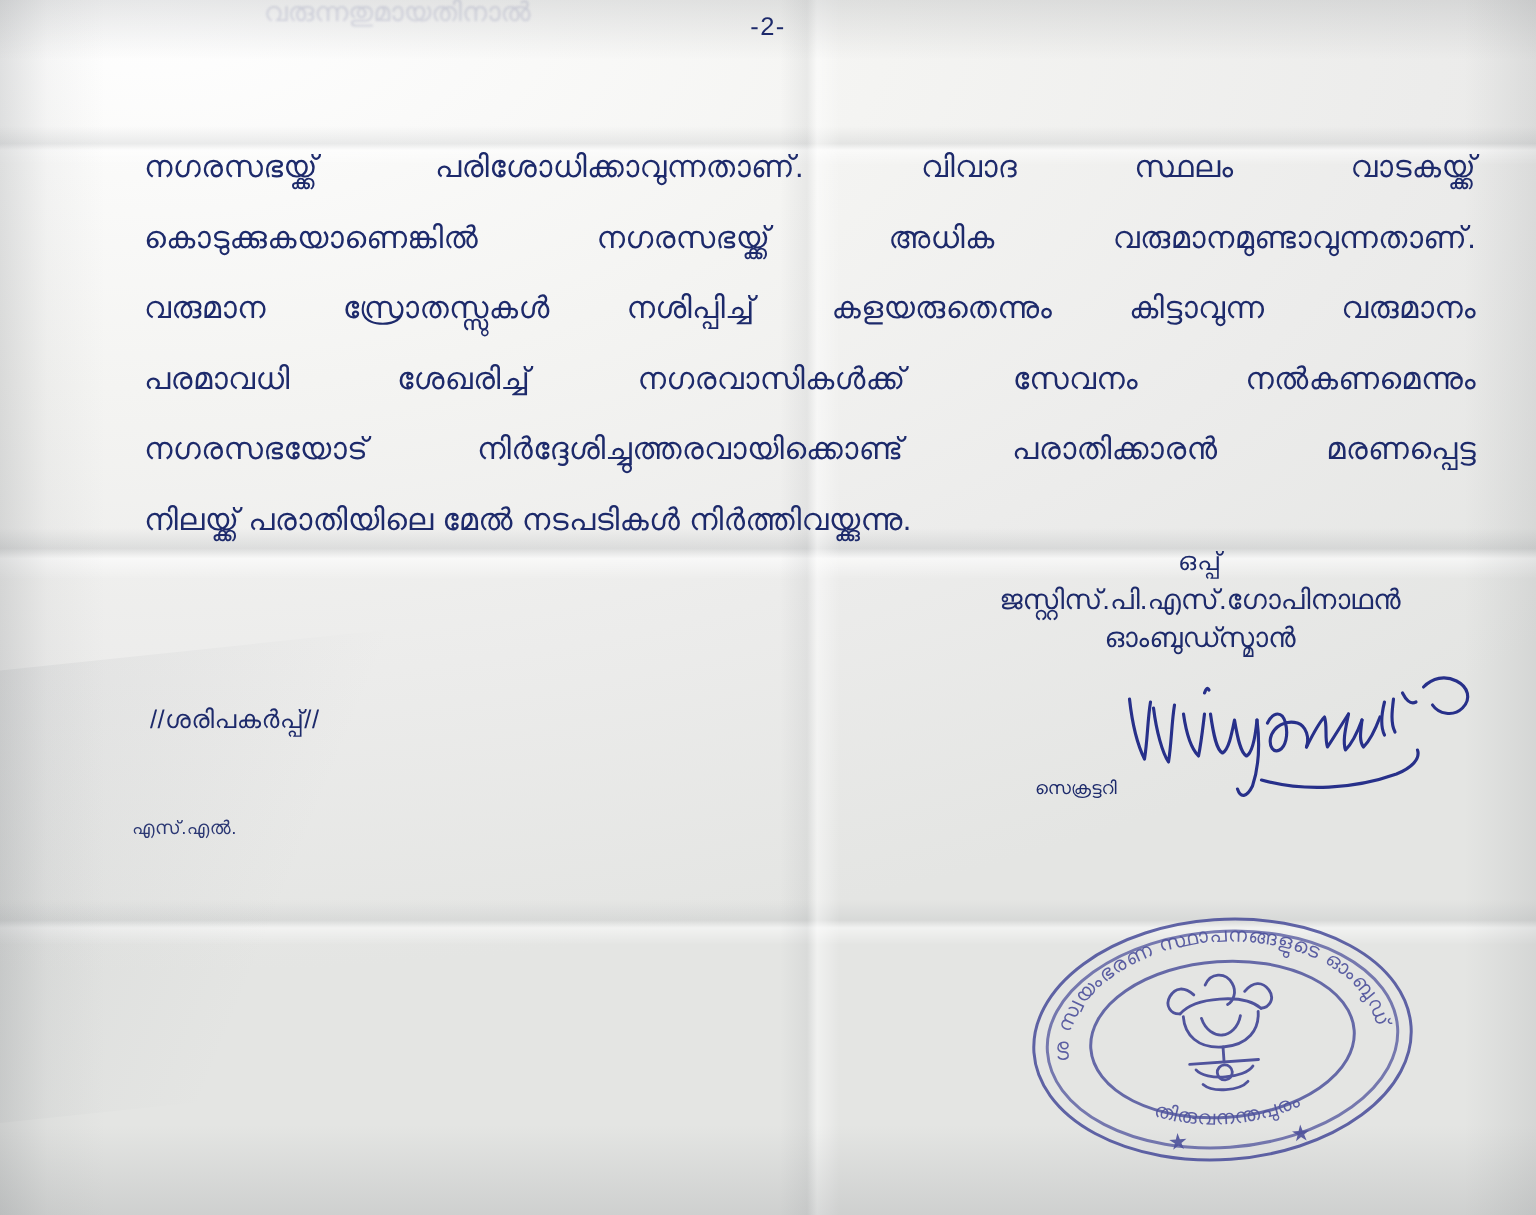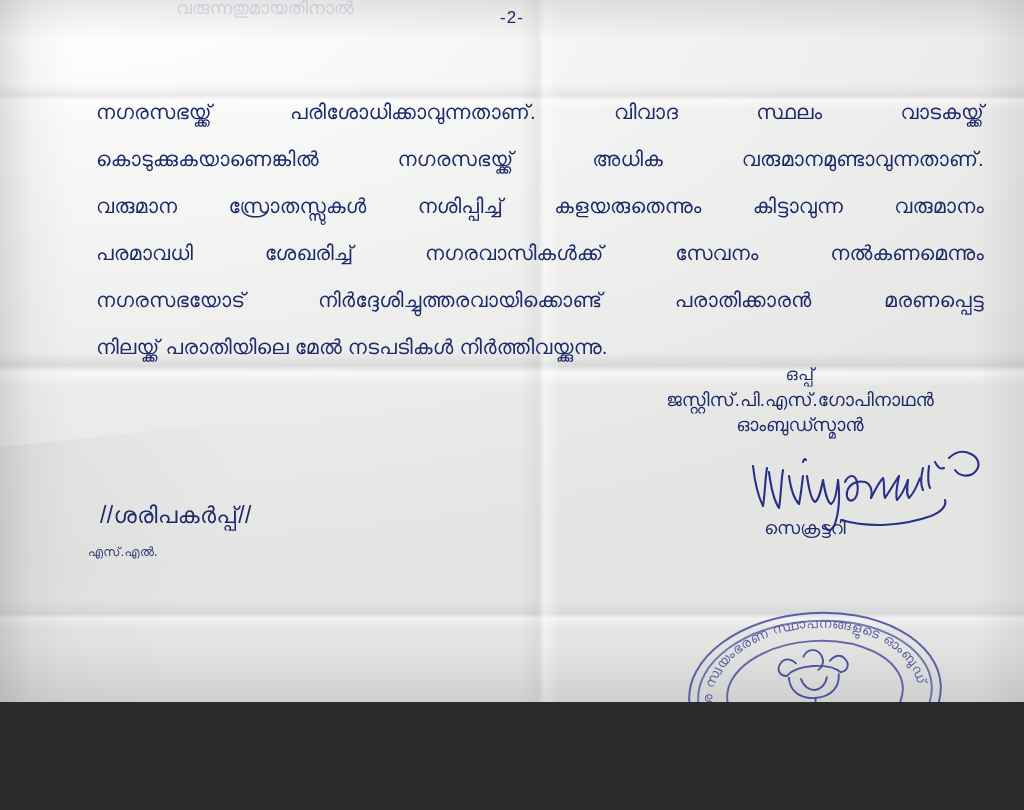--- a/index.html
+++ b/index.html
@@ -6,21 +6,21 @@
     margin: 0;
     padding: 0;
     background: #2b2b2b;
   }
   body {
     font-family: "Liberation Sans", sans-serif;
   }
   .page {
     position: relative;
     width: 1024px;
-    height: 702px;
+    height: 810px;
     overflow: hidden;
     background: #fef9c3;
   }
   
   .paper {
     position: absolute;
     inset: 0;
     background:
       radial-gradient(120% 80% at 10% 0%, #ffffff 0%, #f4f4f2 40%, #ececeb 70%, #e4e5e3 100%),
       linear-gradient(180deg, #f7f7f6 0%, #f1f1f0 45%, #ebebe9 75%, #e6e7e5 100%);
@@ -117,40 +117,38 @@
   .sign-line.oppu {
     font-size: 17px;
     letter-spacing: 0.5px;
   }
 
   .secretary {
     position: absolute;
     left: 690px;
     top: 518px;
     width: 230px;
-    text-align: center;
-    font-size: 18px;
+    font-size: 12px;
   }
 
   .signature-svg {
     position: absolute;
     left: 745px;
     top: 432px;
     width: 270px;
     height: 110px;
     pointer-events: none;
   }
 
   .copy-to {
     position: absolute;
     left: 100px;
     top: 470px;
-    font-size: 23px;
+    font-size: 17px;
     letter-spacing: 0.3px;
-    margin-top: 32px;
   }
   .initials {
     position: absolute;
     left: 88px;
     top: 545px;
     font-size: 12.5px;
     letter-spacing: 0.3px;
     opacity: 0.92;
   }
 

